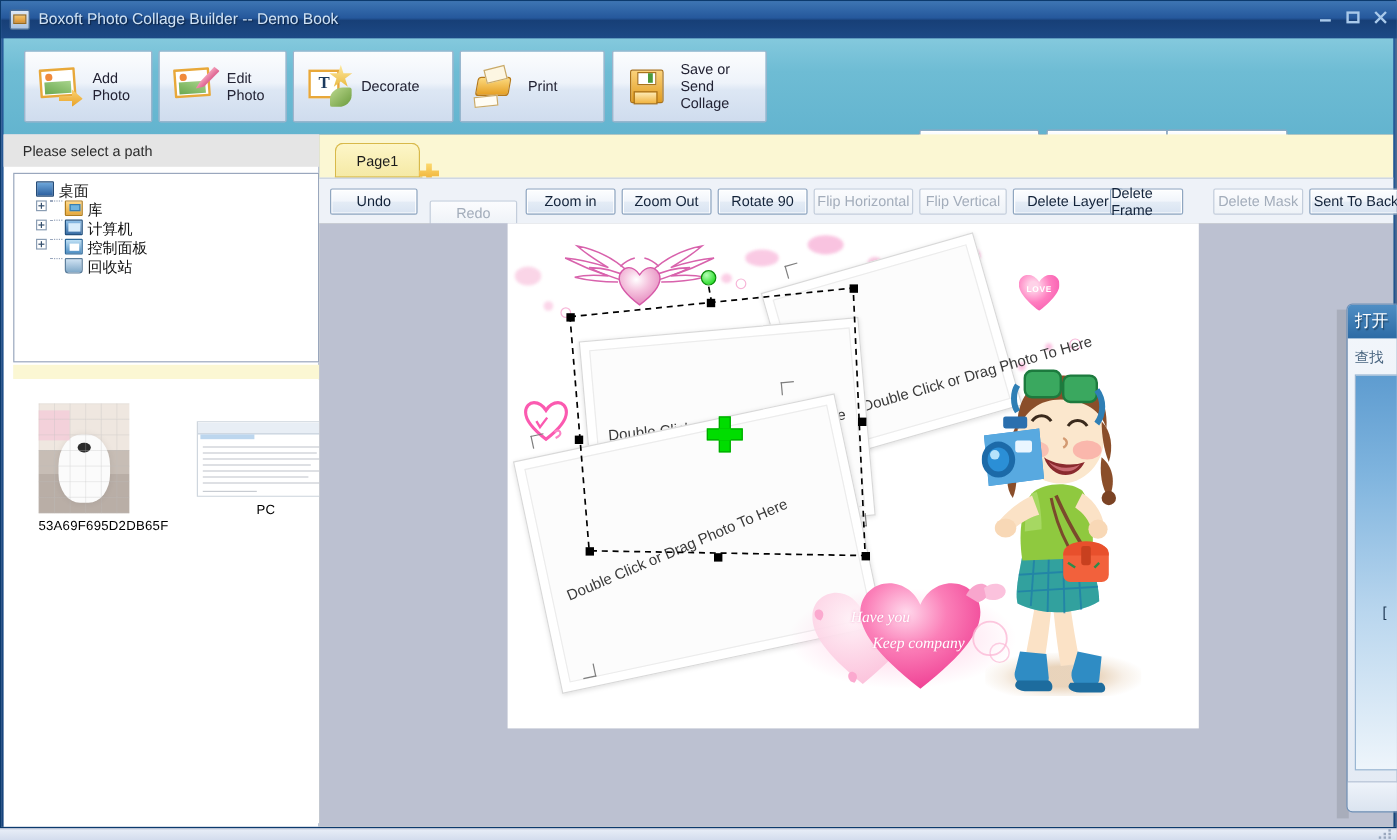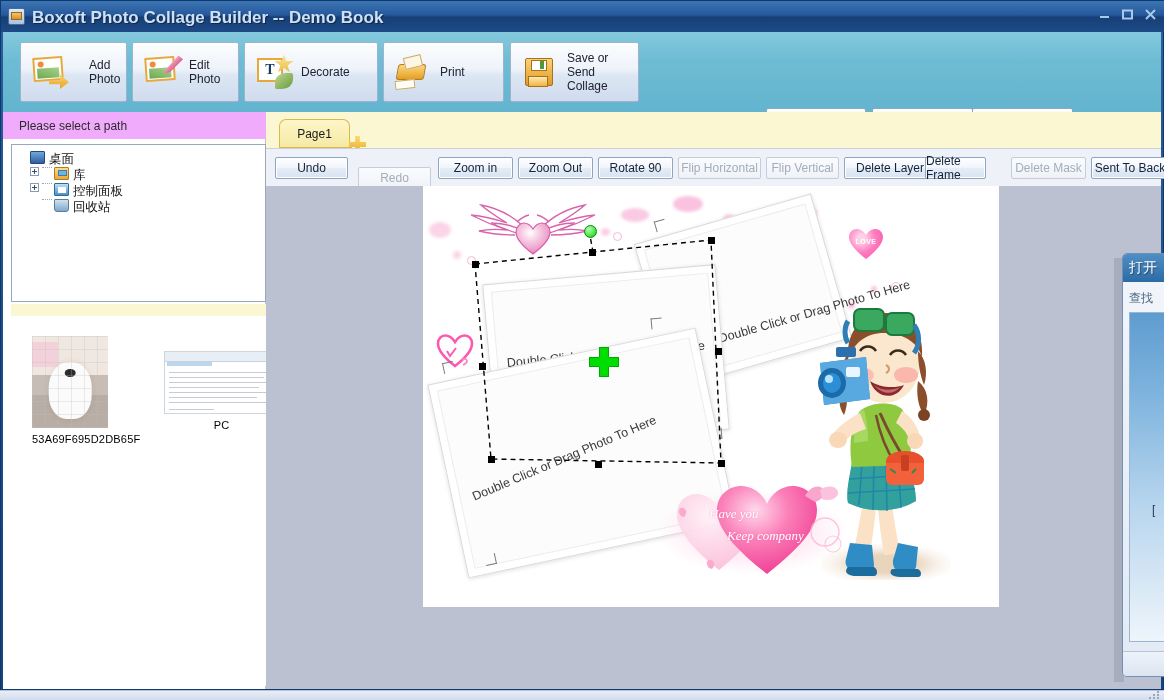--- a/index.html
+++ b/index.html
@@ -30,21 +30,21 @@
     border:1px solid #4a6c92;border-radius:2px;
     box-sizing:border-box;
   }
   .title-icon:after{
     content:"";position:absolute;left:2px;top:3px;width:11px;height:8px;
     background:linear-gradient(to bottom,#f3c36a,#d89030);
     border:1px solid #9a6a1c;box-sizing:border-box;
   }
   .title-text{
     position:absolute;left:31px;top:7px;
-    font-size:17px;font-weight:bold;color:#cfe2f5;
+    font-size:13px;font-weight:normal;color:#cfe2f5;
     text-shadow:1px 1px 1px rgba(0,0,0,.45);
     white-space:nowrap;
   }
   .win-btns{position:absolute;right:6px;top:6px;display:flex;gap:6px;align-items:center;}
   .win-btn{
     width:17px;height:15px;display:flex;align-items:center;justify-content:center;
     color:#a9c9ea;font-size:13px;line-height:1;
   }
   .win-btn svg{display:block}
 
@@ -117,21 +117,21 @@
   }
 
   
   .left-panel{
     position:absolute;left:2px;top:111px;width:263px;height:577px;
     background:#ffffff;box-sizing:border-box;
     border-right:1px solid #b9c3d6;
   }
   .lp-header{
     position:absolute;left:0;top:0;width:263px;height:27px;
-    background:#f0abfc;box-sizing:border-box;
+    background:#e5e5e5;box-sizing:border-box;
     display:flex;align-items:center;padding-left:16px;
     font-size:12px;color:#2b2b2b;
   }
   .tree-box{
     position:absolute;left:8px;top:32px;width:255px;height:158px;
     background:#fff;border:1px solid #9aa7bd;box-sizing:border-box;overflow:hidden;
   }
   .tree{padding:6px 0 0 6px;}
   .tnode{display:flex;align-items:flex-start;height:16px;position:relative;}
   .tnode.lvl1{padding-left:12px;}
@@ -342,21 +342,21 @@
         <div class="win-btn">
           <svg width="13" height="11" viewBox="0 0 13 11">
               <path d="M2 1 L11 10 M11 1 L2 10" stroke="#a9c9ea" stroke-width="2" fill="none"></path>
             </svg>
         </div>
       </div>
     </div>
 
     <div class="toolbar">
 
-      <div class="tb-btn" style="left:17px;width:107px;gap:12px;">
+      <div class="tb-btn" style="left:17px;width:107px;">
         <div class="tb-icon">
           <div class="ic-photo"></div>
             <div class="ic-arrow"></div>
         </div>
         <div class="lbl">Add
 Photo</div>
       </div>
 
       <div class="tb-btn" style="left:129px;width:107px;">
         <div class="tb-icon">
@@ -407,20 +407,26 @@
           <div class="tnode">
             <span class="exp none"></span>
             <span class="ticon ic-monitor"></span>
             <span class="tlabel cjk root">桌面</span>
           </div>
           <div class="tnode lvl1">
             <span class="exp"></span>
             <span class="dots"></span>
             <span class="ticon ic-folderlib"></span>
             <span class="tlabel cjk">库</span>
+          </div>
+          <div class="tnode lvl1">
+            <span class="exp"></span>
+            <span class="dots"></span>
+            <span class="ticon ic-pc"></span>
+            <span class="tlabel cjk">计算机</span>
           </div>
           <div class="tnode lvl1">
             <span class="exp"></span>
             <span class="dots"></span>
             <span class="ticon ic-cpanel"></span>
             <span class="tlabel cjk">控制面板</span>
           </div>
           <div class="tnode lvl1">
             <span class="exp none"></span>
             <span class="dots"></span>

